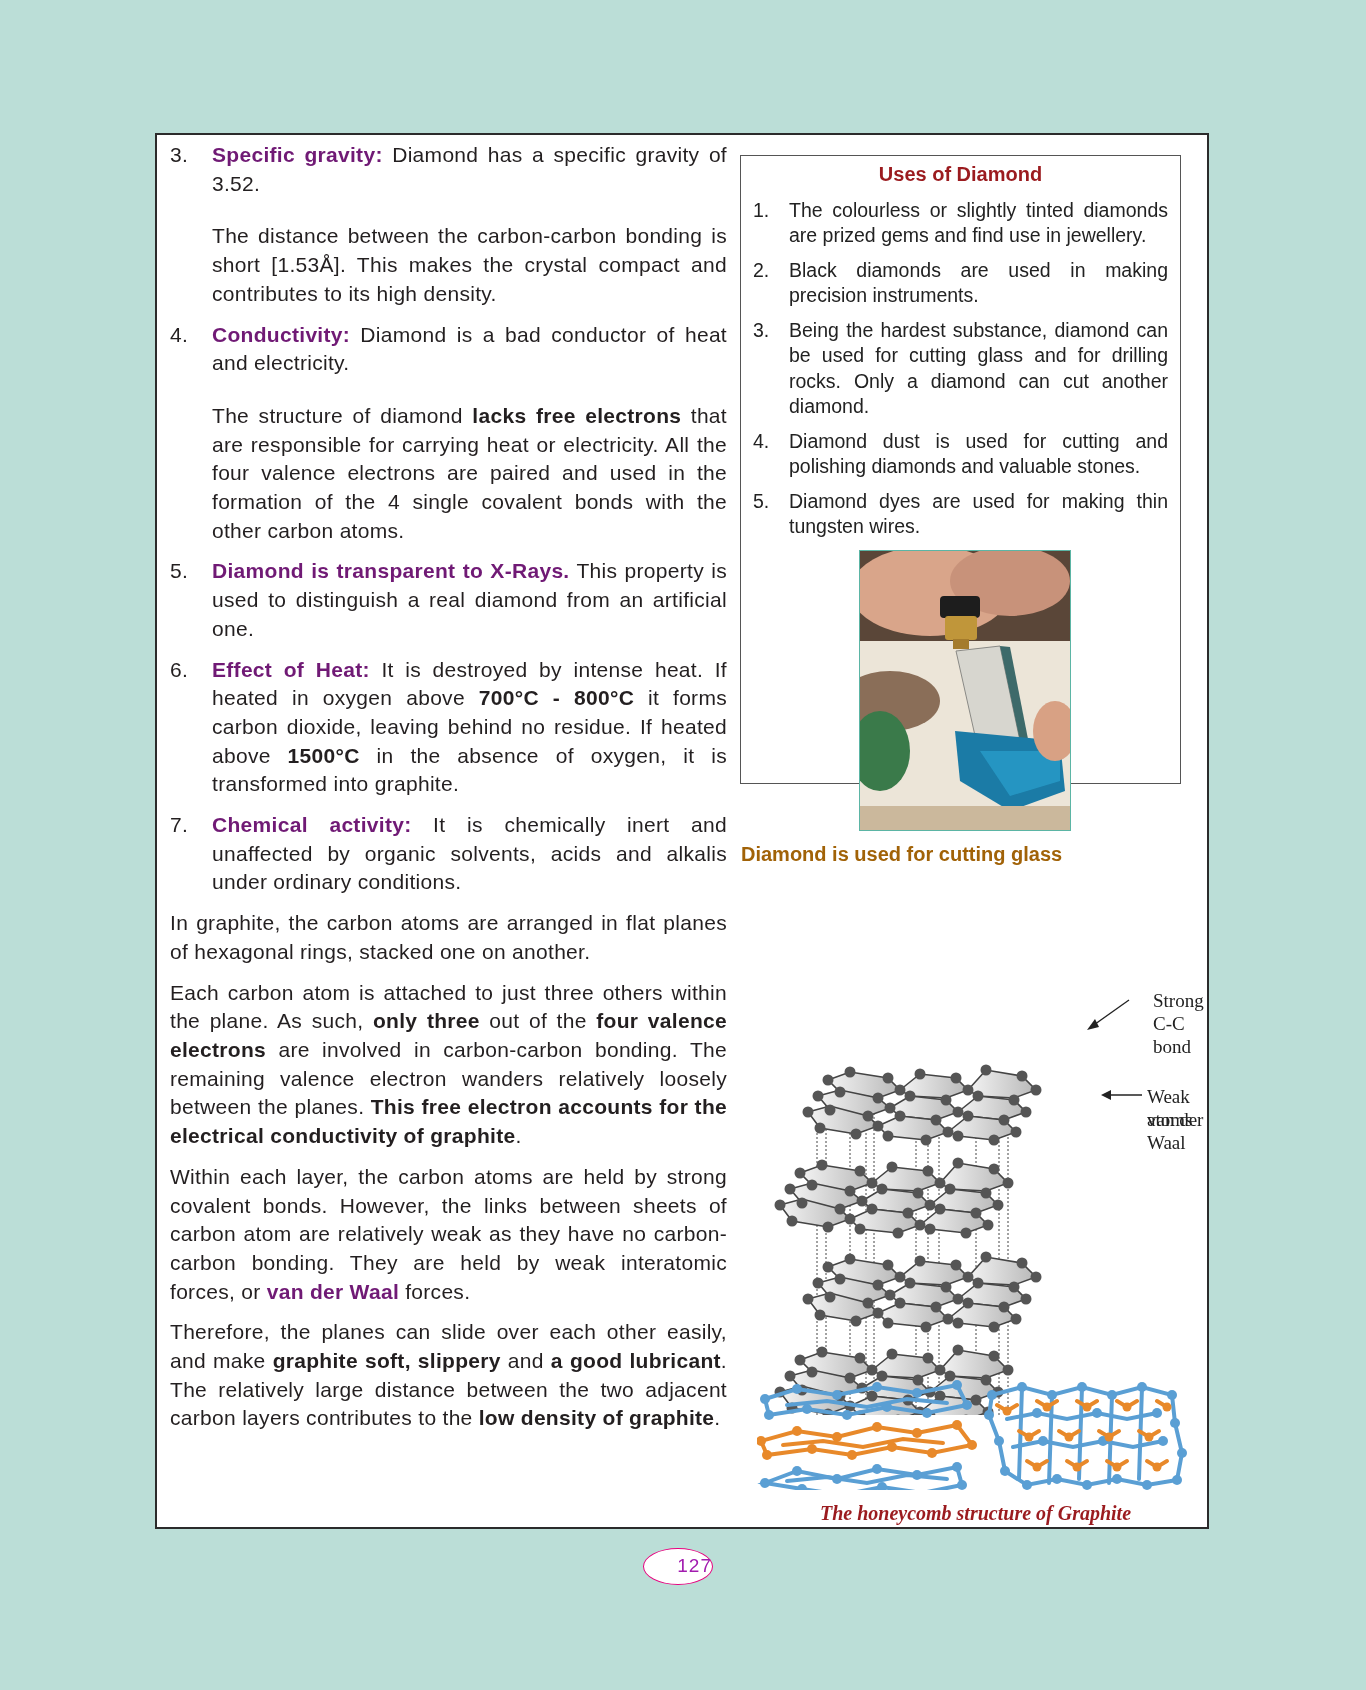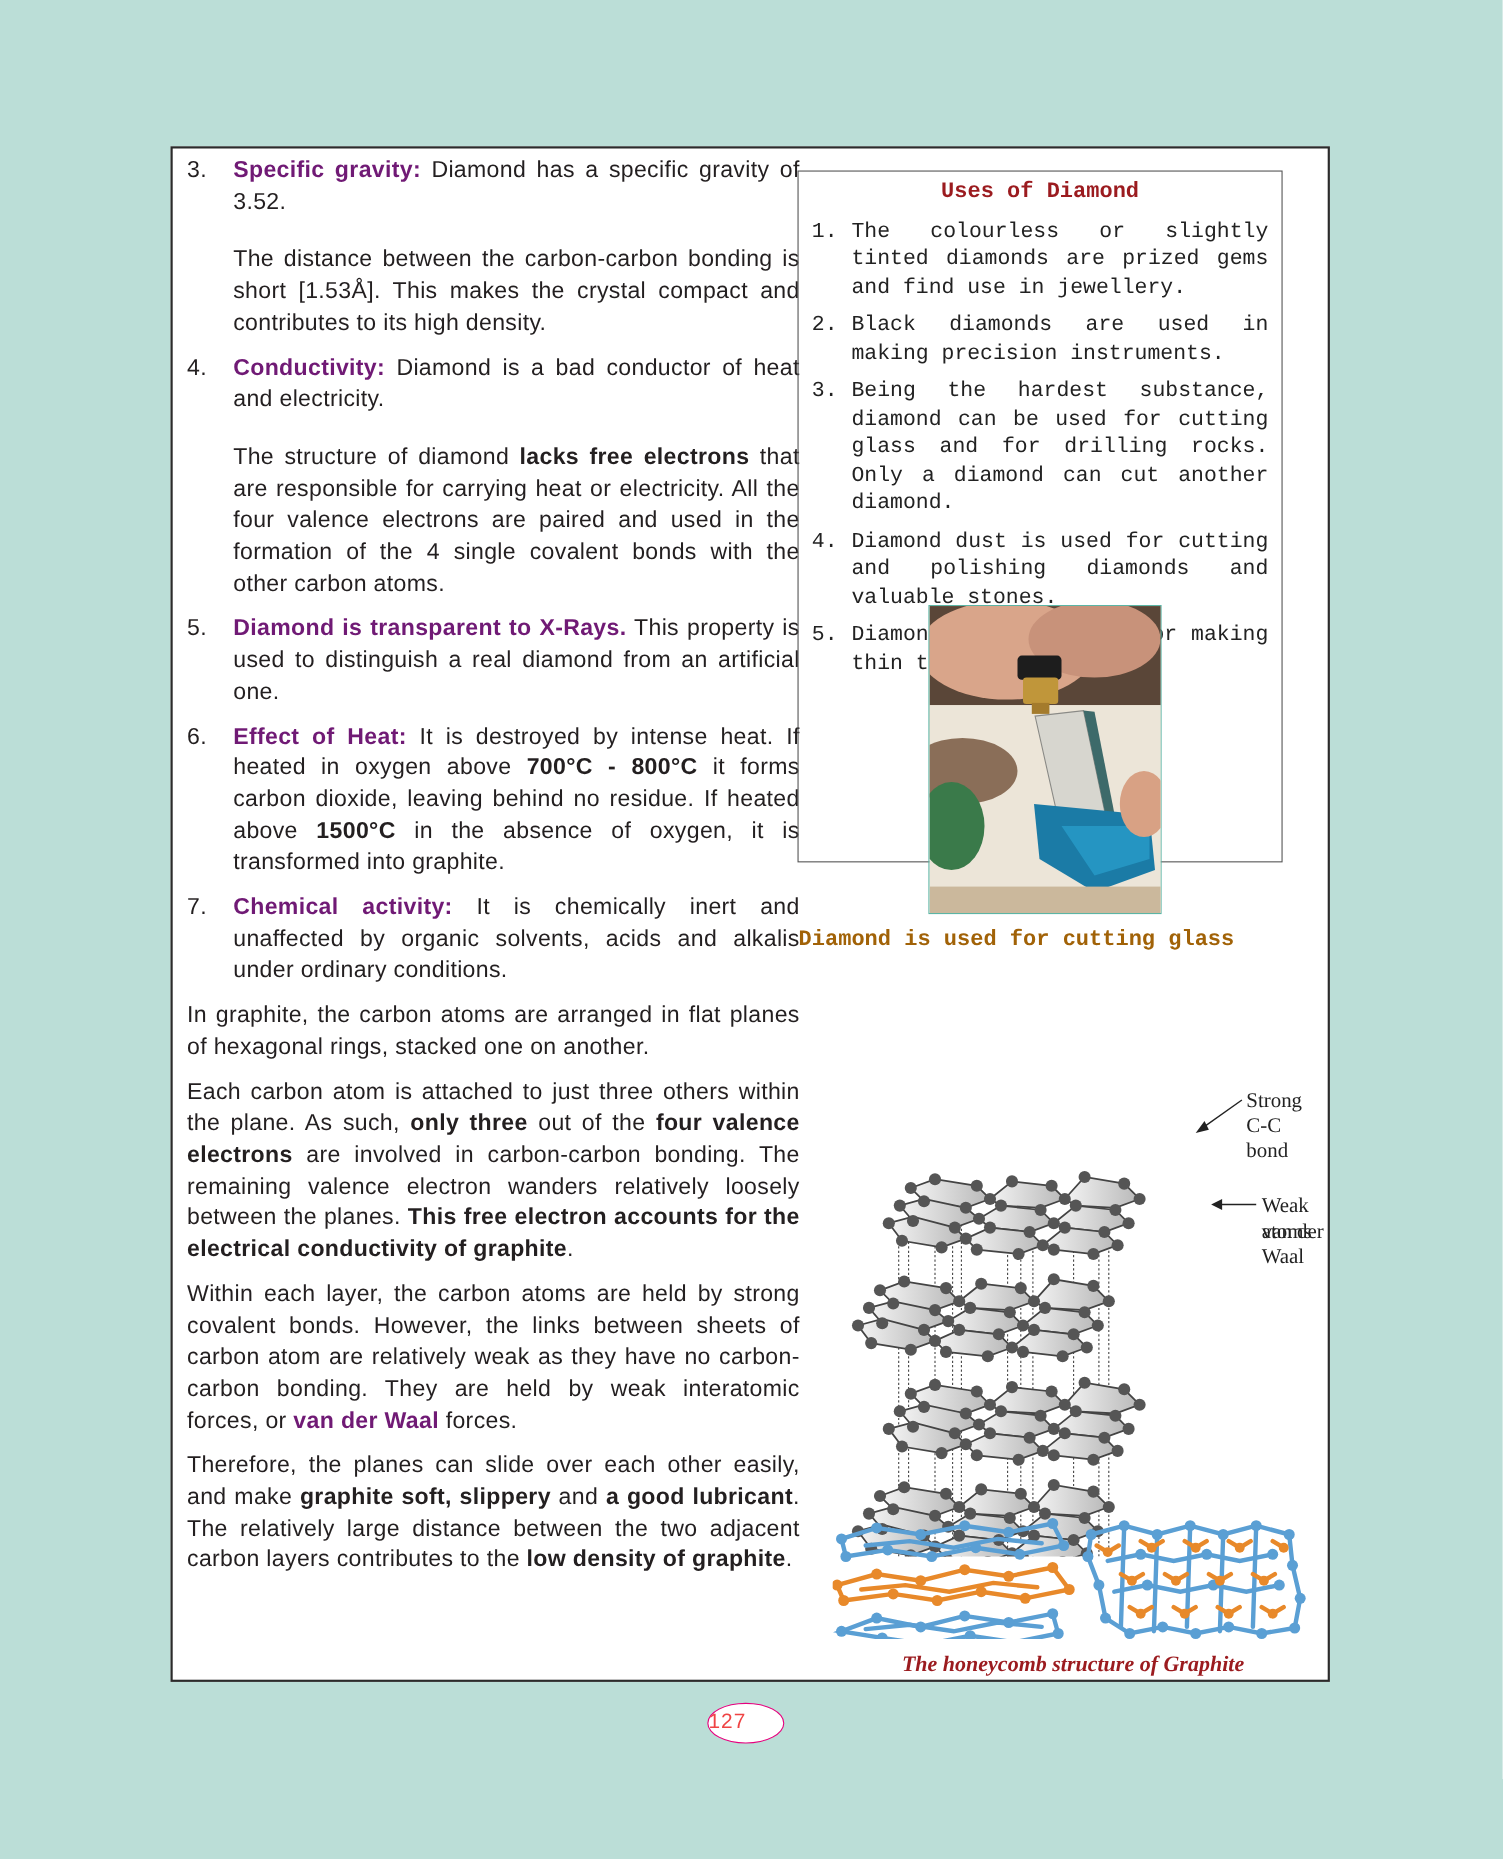--- a/index.html
+++ b/index.html
@@ -27,25 +27,25 @@
   .item { display: flex; margin-bottom: 12px; }
   .item .num { width: 42px; flex: none; }
   .item .body { flex: 1; }
   .item .body p + p { margin-top: 24px; }
   .pink { color: #701a75; font-weight: bold; }
   .b { font-weight: bold; }
   .sec-title { color: #a3141c; font-weight: bold; margin: 4px 0 12px 0; }
   .para { margin-bottom: 12px !important; }
 
   .uses-box {
-    position: absolute; left: 568px; top: 20px;
+    position: absolute; left: 583px; top: 20px;
     width: 441px; height: 629px;
     border: 1.5px solid #555;
     box-sizing: border-box;
-    font-family: Liberation Mono, monospace;
+    font-family: Liberation Sans, sans-serif;
     font-size: 19.5px; line-height: 25.5px; color: #222;
   }
   .uses-title {
     text-align: center; color: #9b1b1f; font-weight: bold;
     font-size: 20px; margin-top: 6px; margin-bottom: 10px;
   }
   .uses-list { padding: 0 12px 0 12px; }
   .use-item { display: flex; margin-bottom: 9px; }
   .use-item .num { width: 36px; flex: none; }
   .use-item .txt { flex: 1; text-align: justify; }
@@ -74,21 +74,21 @@
   .honey-caption {
     position: absolute; left: 598px; width: 441px; top: 1367px;
     text-align: center; color: #9b1b1f; font-weight: bold; font-style: italic;
     font-family: "Liberation Serif", serif; font-size: 20px;
   }
   .page-num {
     position: absolute; left: 643px; top: 1548px;
     width: 70px; height: 37px;
     border: 1.5px solid #e6007e; border-radius: 50%;
     background: #ffffff; box-sizing: border-box;
-    text-align: left; line-height: 34px; font-size: 19px; color: #ef4444;
+    text-align: right; line-height: 34px; font-size: 19px; color: #a21caf;
     letter-spacing: 1px;
   }
 </style>
 </head>
 <body>
 
 <div class="page">
 
   <div class="left-col">
 
@@ -264,21 +264,21 @@
       <use href="#layerA" x="5" y="258"></use>
       <use href="#layerA" x="33" y="352"></use>
       <use href="#layerA" x="5" y="445"></use>
       <use href="#layerA" x="33" y="538"></use>
 
       <line x1="372" y1="105" x2="334" y2="132" stroke="#222" stroke-width="1.3"></line>
       <polygon points="330,135 338,124 342,132" fill="#222"></polygon>
       <line x1="385" y1="200" x2="350" y2="200" stroke="#222" stroke-width="1.3"></line>
       <polygon points="344,200 354,195 354,205" fill="#222"></polygon>
     </svg>
-    <div class="ann" style="left:376px; top:94px;">Strong C-C bond</div>
+    <div class="ann" style="left:396px; top:94px;">Strong C-C bond</div>
     <div class="ann" style="left:390px; top:190px;">Weak van der Waal</div>
     <div class="ann" style="left:390px; top:213px;">atoms</div>
   </div>
 
   <div class="molecules" style="top:1240px; left:600px;">
   </div>
   <svg style="position:absolute; left:600px; top:1240px;" width="450" height="115" viewBox="0 0 450 115">
     <g stroke-width="4" stroke-linecap="round">
       <g stroke="#5a9fd4" fill="#5a9fd4">
         <path d="M8,24 L40,14 L80,20 L120,12 L160,18 L200,10 L210,30 L170,38 L130,32 L90,40 L50,34 L12,40 Z" fill="none"></path>

